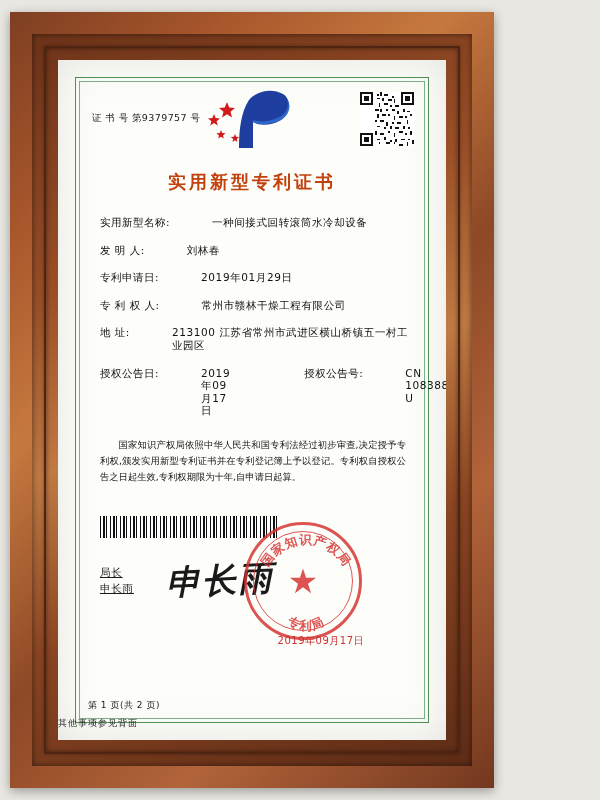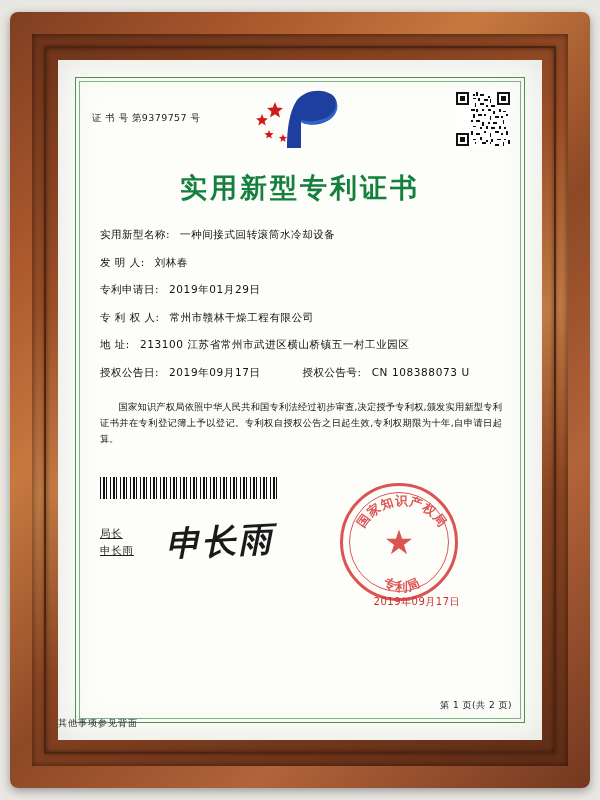--- a/index.html
+++ b/index.html
@@ -12,24 +12,24 @@
     background: #e9e7e2;
     font-family: "DejaVu Sans", "Liberation Sans", sans-serif;
     overflow: hidden;
   }
 
   
   .frame-outer {
     position: absolute;
     left: 10px;
     top: 12px;
-    width: 580px;
+    width: 484px;
     height: 776px;
     background: linear-gradient(135deg, #7e3f22 0%, #a9572c 18%, #c6793f 35%, #8d4826 55%, #b2643a 75%, #74381f 100%);
-    border-radius: 8px;
+    border-radius: 0;
     box-shadow: 0 3px 10px rgba(0,0,0,0.35);
     box-sizing: border-box;
   }
   .frame-bevel {
     position: absolute;
     left: 22px;
     top: 22px;
     right: 22px;
     bottom: 22px;
     background: linear-gradient(160deg, #6d3319 0%, #9a4f27 30%, #c07a44 50%, #8a4522 70%, #5e2c16 100%);
@@ -110,37 +110,38 @@
     top: 6px;
     width: 54px;
     height: 54px;
   }
 
   
   .title {
     text-align: center;
     font-family: "DejaVu Serif", "Liberation Serif", serif;
     font-weight: bold;
-    font-size: 27px;
+    font-size: 18px;
     letter-spacing: 3px;
-    color: #15803d;
+    color: #c2410c;
     margin-top: 8px;
     margin-bottom: 22px;
   }
 
   
   .fields {
     padding: 0 6px 0 12px;
   }
   .field {
     display: flex;
     align-items: baseline;
     margin-bottom: 15px;
     font-size: 10.5px;
     line-height: 1.2;
+    gap: 32px;
   }
   .field-label {
     white-space: nowrap;
     color: #111;
     letter-spacing: 0.5px;
   }
   .field-value {
     margin-left: 10px;
     color: #111;
     letter-spacing: 0.6px;
@@ -255,21 +256,21 @@
     color: #c9302c;
     letter-spacing: 0.5px;
   }
 
   
   .page-no {
     position: absolute;
     left: 0;
     right: 0;
     bottom: 2px;
-    text-align: right;
+    text-align: left;
     font-size: 9px;
     color: #1b1b1b;
     letter-spacing: 0.5px;
   }
 </style>
 </head>
 <body>
 
 <div class="frame-outer">
   <div class="frame-bevel"></div>

